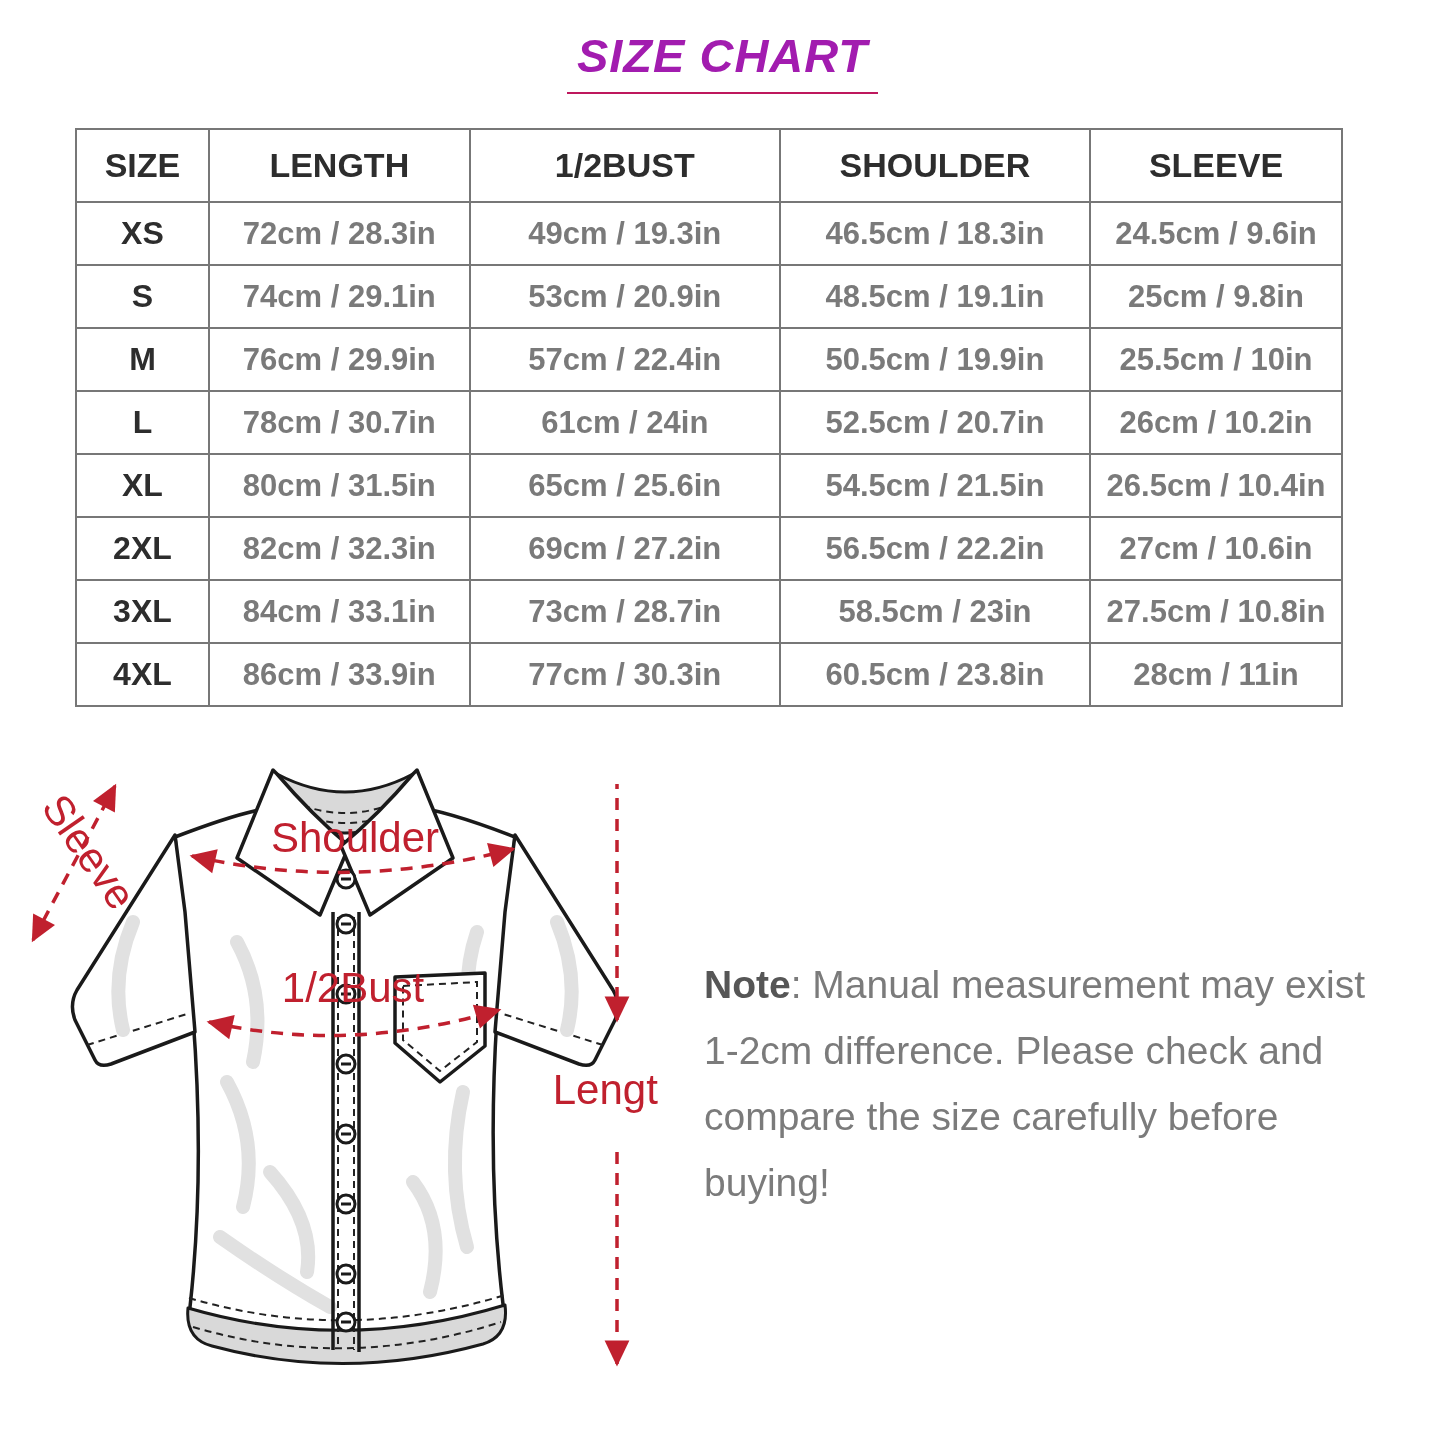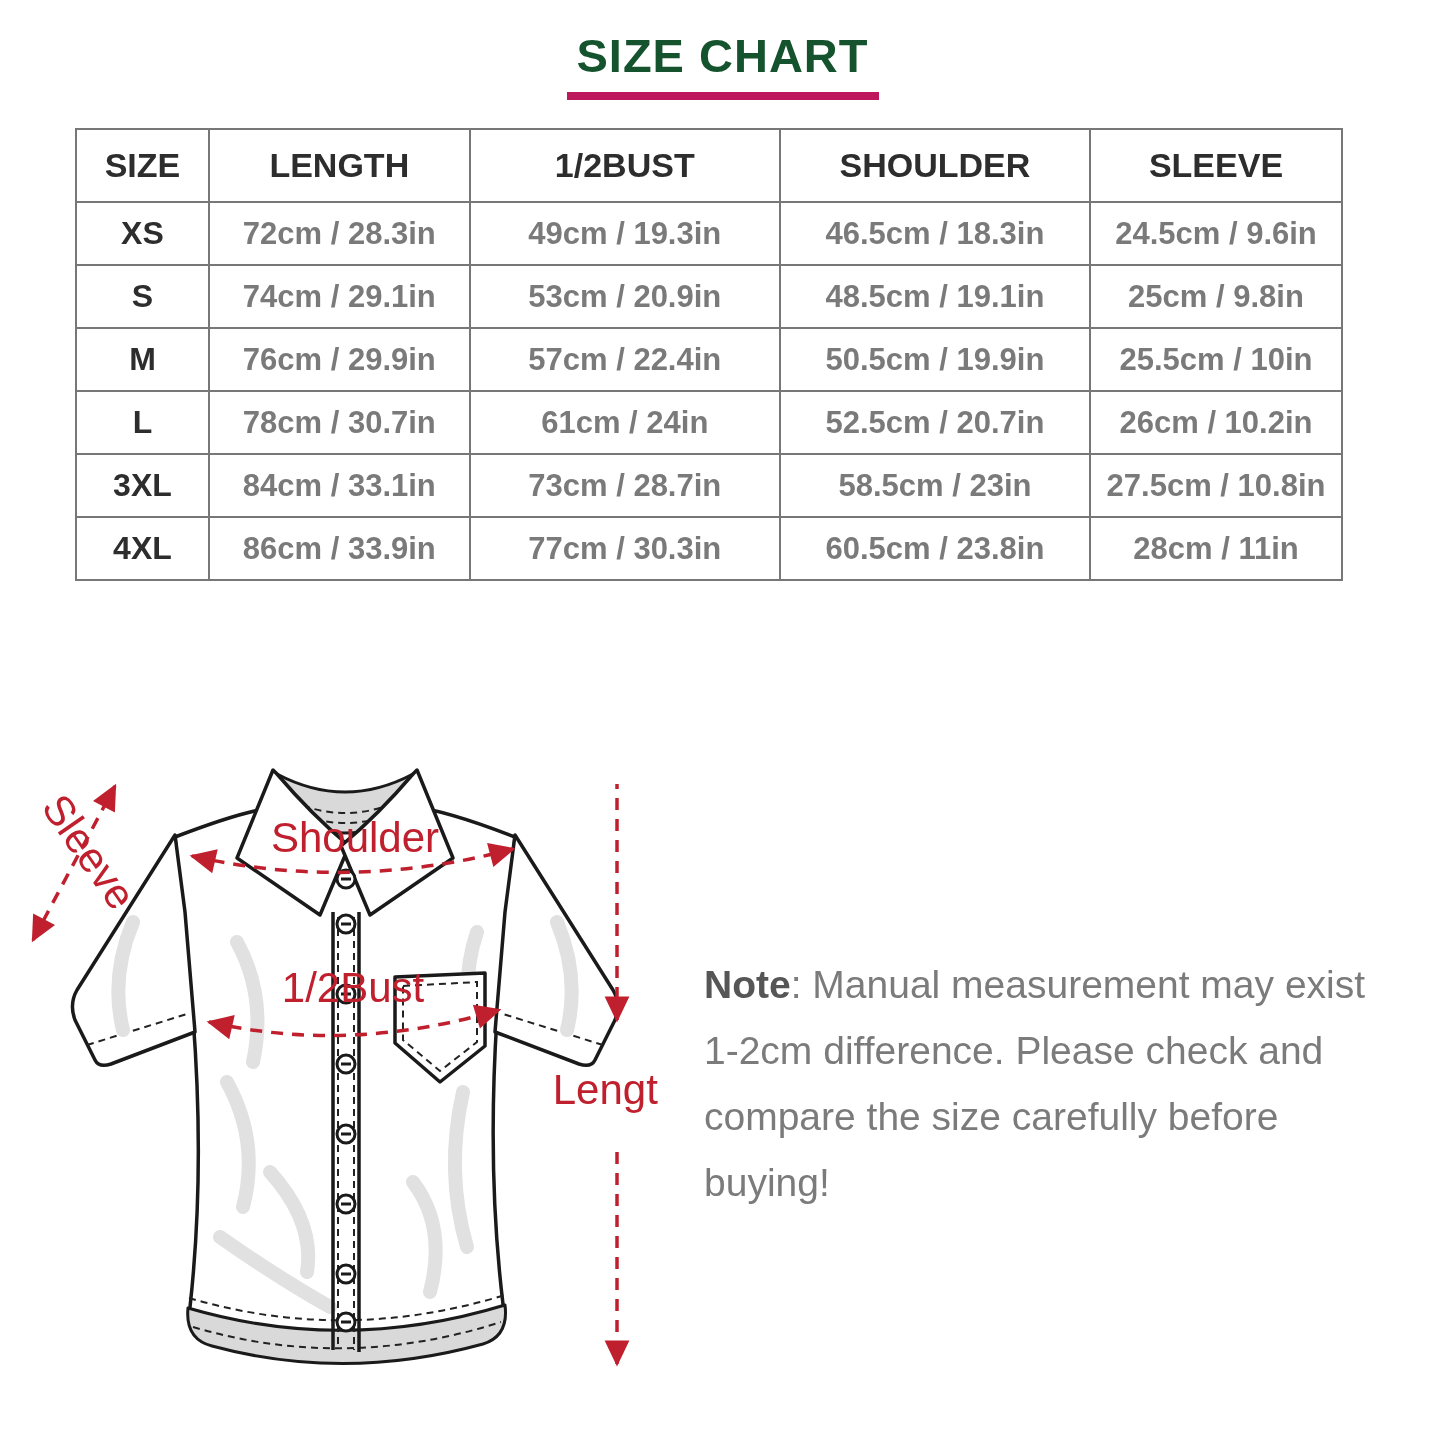--- a/index.html
+++ b/index.html
@@ -3,22 +3,22 @@
 <meta charset="utf-8">
 <style>
   html,body{margin:0;padding:0;background:#ffffff;}
   .page{
     position:relative;width:1445px;height:1445px;background:#ffffff;overflow:hidden;
     font-family:"Liberation Sans",sans-serif;
   }
   
   .title-wrap{position:absolute;top:28px;left:0;width:100%;text-align:center;}
   .title{
-    display:inline-block;font-size:47px;font-weight:bold;letter-spacing:1px;color:#14532d;
-    border-bottom:8px solid #be185d;padding:0 10px 9px 10px;
+    display:inline-block;font-size:47px;font-weight:bold;letter-spacing:1px;color:#a21caf;
+    border-bottom:2px solid #be185d;padding:0 10px 9px 10px;font-style:italic;
   }
   
   .size-table{
     position:absolute;left:75px;top:128px;width:1268px;border-collapse:collapse;table-layout:fixed;
   }
   .size-table th,.size-table td{
     border:2px solid #777777;text-align:center;vertical-align:middle;padding:0;
     overflow:hidden;white-space:nowrap;
   }
   .size-table th{height:71px;font-size:34px;font-weight:bold;color:#2d2d2d;}
@@ -93,20 +93,34 @@
           <td>25.5cm / 10in</td>
         </tr>
         <tr>
           <td class="size-cell">L</td>
           <td>78cm / 30.7in</td>
           <td>61cm / 24in</td>
           <td>52.5cm / 20.7in</td>
           <td>26cm / 10.2in</td>
         </tr>
         <tr>
+          <td class="size-cell">XL</td>
+          <td>80cm / 31.5in</td>
+          <td>65cm / 25.6in</td>
+          <td>54.5cm / 21.5in</td>
+          <td>26.5cm / 10.4in</td>
+        </tr>
+        <tr>
+          <td class="size-cell">2XL</td>
+          <td>82cm / 32.3in</td>
+          <td>69cm / 27.2in</td>
+          <td>56.5cm / 22.2in</td>
+          <td>27cm / 10.6in</td>
+        </tr>
+        <tr>
           <td class="size-cell">3XL</td>
           <td>84cm / 33.1in</td>
           <td>73cm / 28.7in</td>
           <td>58.5cm / 23in</td>
           <td>27.5cm / 10.8in</td>
         </tr>
         <tr>
           <td class="size-cell">4XL</td>
           <td>86cm / 33.9in</td>
           <td>77cm / 30.3in</td>

